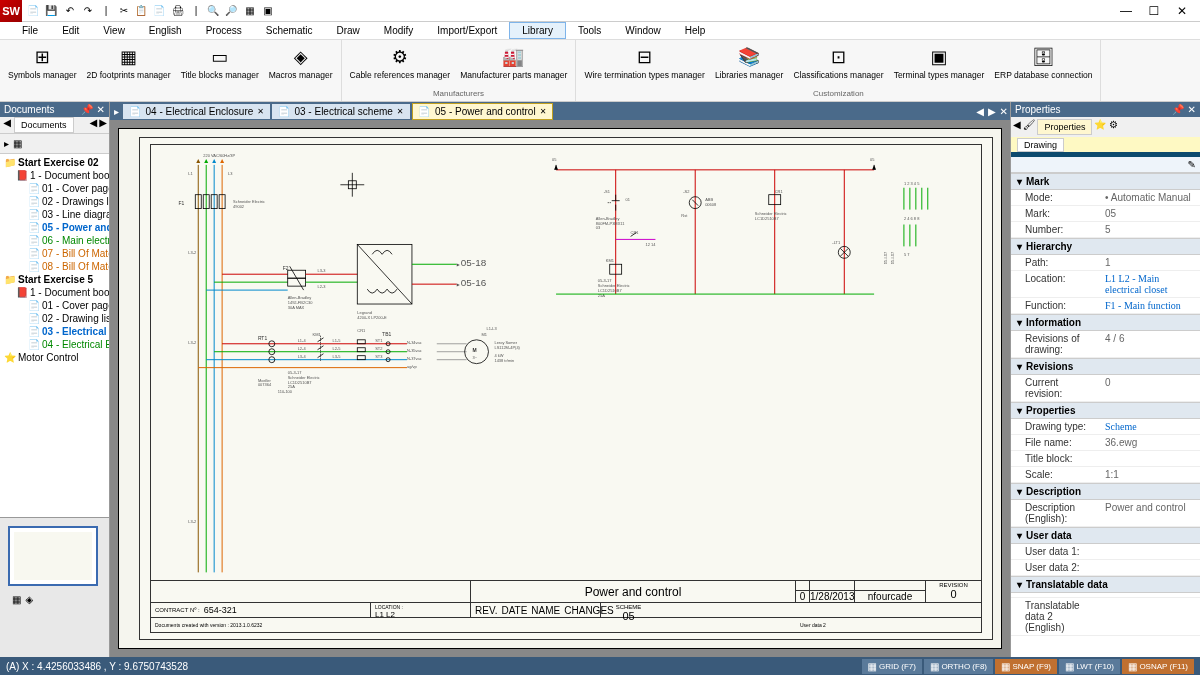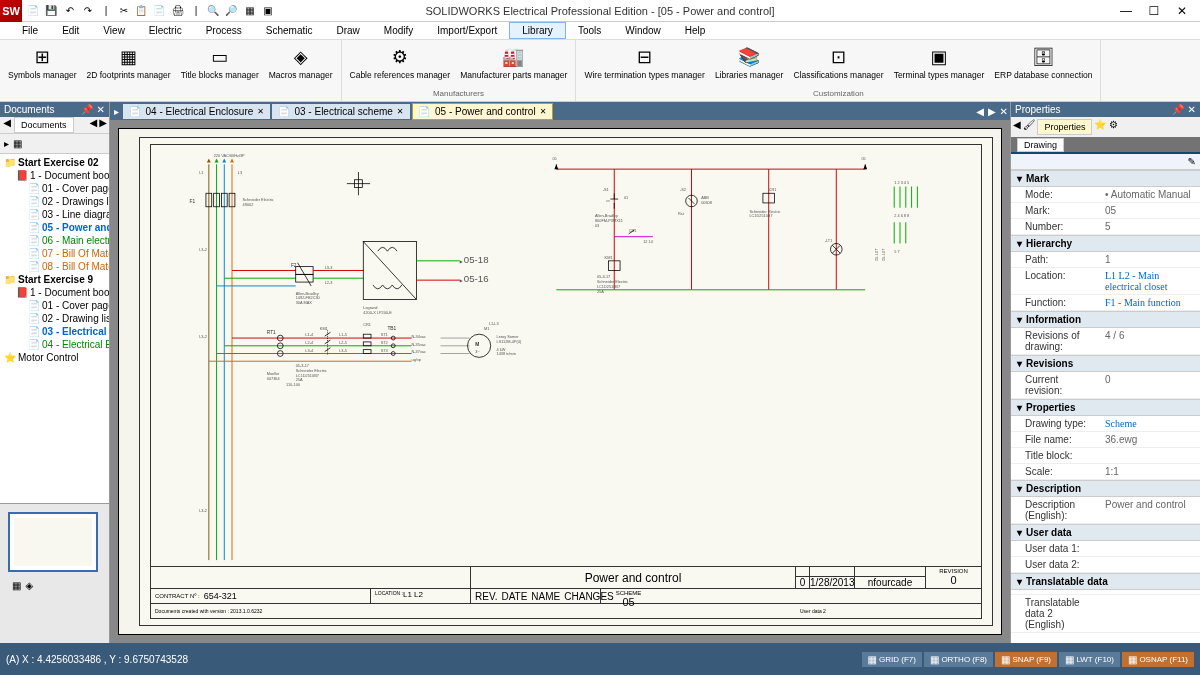--- a/index.html
+++ b/index.html
@@ -85,21 +85,21 @@
 .prop-tab { padding: 2px 6px; font-size: 9px; cursor: pointer; background: #fff; border: 1px solid #ccc; }
 .prop-tab.active { background: #fff7d0; }
 .props { flex: 1; background: #fff; overflow-y: auto; font-size: 9px; }
 .prop-group-hdr { background: #e0e8f0; padding: 2px 6px; font-weight: bold; border-bottom: 1px solid #ccc; border-top: 1px solid #ccc; display: flex; align-items: center; gap: 4px; }
 .prop-row { display: flex; border-bottom: 1px solid #eee; }
 .prop-label { width: 90px; padding: 2px 6px 2px 14px; color: #333; }
 .prop-value { flex: 1; padding: 2px 4px; color: #666; }
 .prop-value.link { color: #0066cc; font-family: Liberation Serif, serif; }
 
 
-.statusbar { height: 32px; background: #3a5a7a; color: #fff; display: flex; align-items: center; padding: 0 6px; font-size: 9px; }
+.statusbar { height: 18px; background: #3a5a7a; color: #fff; display: flex; align-items: center; padding: 0 6px; font-size: 9px; }
 .status-right { margin-left: auto; display: flex; gap: 2px; }
 .status-btn { background: #5a7a9a; padding: 2px 6px; cursor: pointer; font-size: 8px; display: flex; align-items: center; gap: 2px; }
 .status-btn.orange { background: #c07030; }
 </style>
 </head>
 <body>
 
 <div class="titlebar">
   <div class="app-icon">SW</div>
   <div class="qat">
@@ -111,33 +111,32 @@
     <div class="qat-btn">✂</div>
     <div class="qat-btn">📋</div>
     <div class="qat-btn">📄</div>
     <div class="qat-btn">🖨</div>
     <div class="qat-btn">|</div>
     <div class="qat-btn">🔍</div>
     <div class="qat-btn">🔎</div>
     <div class="qat-btn">▦</div>
     <div class="qat-btn">▣</div>
   </div>
-  <div class="title-text">SOLIDWORKS Electrical Professional Edition - [05 - Power and control]</div>
   <div class="window-controls">
     <div class="win-ctrl">—</div>
     <div class="win-ctrl">☐</div>
     <div class="win-ctrl">✕</div>
   </div>
 </div>
 
 <div class="menubar" id="menubar">
     <div class="menu-item">File</div>
     <div class="menu-item">Edit</div>
     <div class="menu-item">View</div>
-    <div class="menu-item">Electric</div>
+    <div class="menu-item">English</div>
     <div class="menu-item">Process</div>
     <div class="menu-item">Schematic</div>
     <div class="menu-item">Draw</div>
     <div class="menu-item">Modify</div>
     <div class="menu-item">Import/Export</div>
     <div class="menu-item active">Library</div>
     <div class="menu-item">Tools</div>
     <div class="menu-item">Window</div>
     <div class="menu-item">Help</div>
   </div>
@@ -254,21 +253,21 @@
         <div class="tree-node orange" style="padding-left: 28px;">
           <span class="tree-icon">📄</span>
           <span>07 - Bill Of Materials</span>
         </div>
         <div class="tree-node orange" style="padding-left: 28px;">
           <span class="tree-icon">📄</span>
           <span>08 - Bill Of Materials</span>
         </div>
         <div class="tree-node bold" style="padding-left: 4px;">
           <span class="tree-icon">📁</span>
-          <span>Start Exercise 9</span>
+          <span>Start Exercise 5</span>
         </div>
         <div class="tree-node" style="padding-left: 16px;">
           <span class="tree-icon">📕</span>
           <span>1 - Document book</span>
         </div>
         <div class="tree-node" style="padding-left: 28px;">
           <span class="tree-icon">📄</span>
           <span>01 - Cover page</span>
         </div>
         <div class="tree-node" style="padding-left: 28px;">
@@ -561,21 +560,21 @@
                 <div class="tb-cell" style="width:55px;flex-direction:column;align-items:center;border-right:none">
                   <span style="font-size:6px">REVISION</span>
                   <span style="font-size:11px">0</span>
                 </div>
               </div>
               <div class="tb-row" style="height:15px">
                 <div class="tb-cell" style="width:220px">
                   <span style="font-size:6px;margin-right:4px">CONTRACT Nº :</span>
                   <span style="font-size:9px">654-321</span>
                 </div>
-                <div class="tb-cell" style="width:100px;align-items:flex-start">
+                <div class="tb-cell" style="width:100px;flex-direction:column;align-items:flex-start">
                   <span style="font-size:5px">LOCATION :</span>
                   <span style="font-size:8px">L1 L2</span>
                 </div>
                 <div class="tb-cell" style="width:130px;font-size:5px;gap:4px">
                   <span>REV.</span>
                   <span>DATE</span>
                   <span>NAME</span>
                   <span style="margin-left:auto">CHANGES</span>
                 </div>
                 <div class="tb-cell" style="width:55px;flex-direction:column;align-items:center;border-right:none">
@@ -600,21 +599,21 @@
       <span>Properties</span>
       <span>📌 ✕</span>
     </div>
     <div class="prop-tabs">
       <span>◀</span>
       <span>🖌</span>
       <div class="prop-tab active">Properties</div>
       <span>⭐</span>
       <span>⚙</span>
     </div>
-    <div style="background:#737373;padding:2px 6px;border-bottom:2px solid #0c4a6e">
+    <div style="background:#fef9c3;padding:2px 6px;border-bottom:5px solid #0c4a6e">
       <span style="background:#fff;border:1px solid #ccc;padding:1px 6px;font-size:9px">Drawing</span>
     </div>
     <div style="height:16px;background:#eef4fa;border-bottom:1px solid #ccc;text-align:right;padding:2px 4px">
       <span>✎</span>
     </div>
     <div class="props" id="propsgrid">
         <div class="prop-group-hdr"><span>▾</span>Mark</div>
         <div class="prop-row">
           <div class="prop-label">Mode:</div>
           <div class="prop-value">• Automatic

